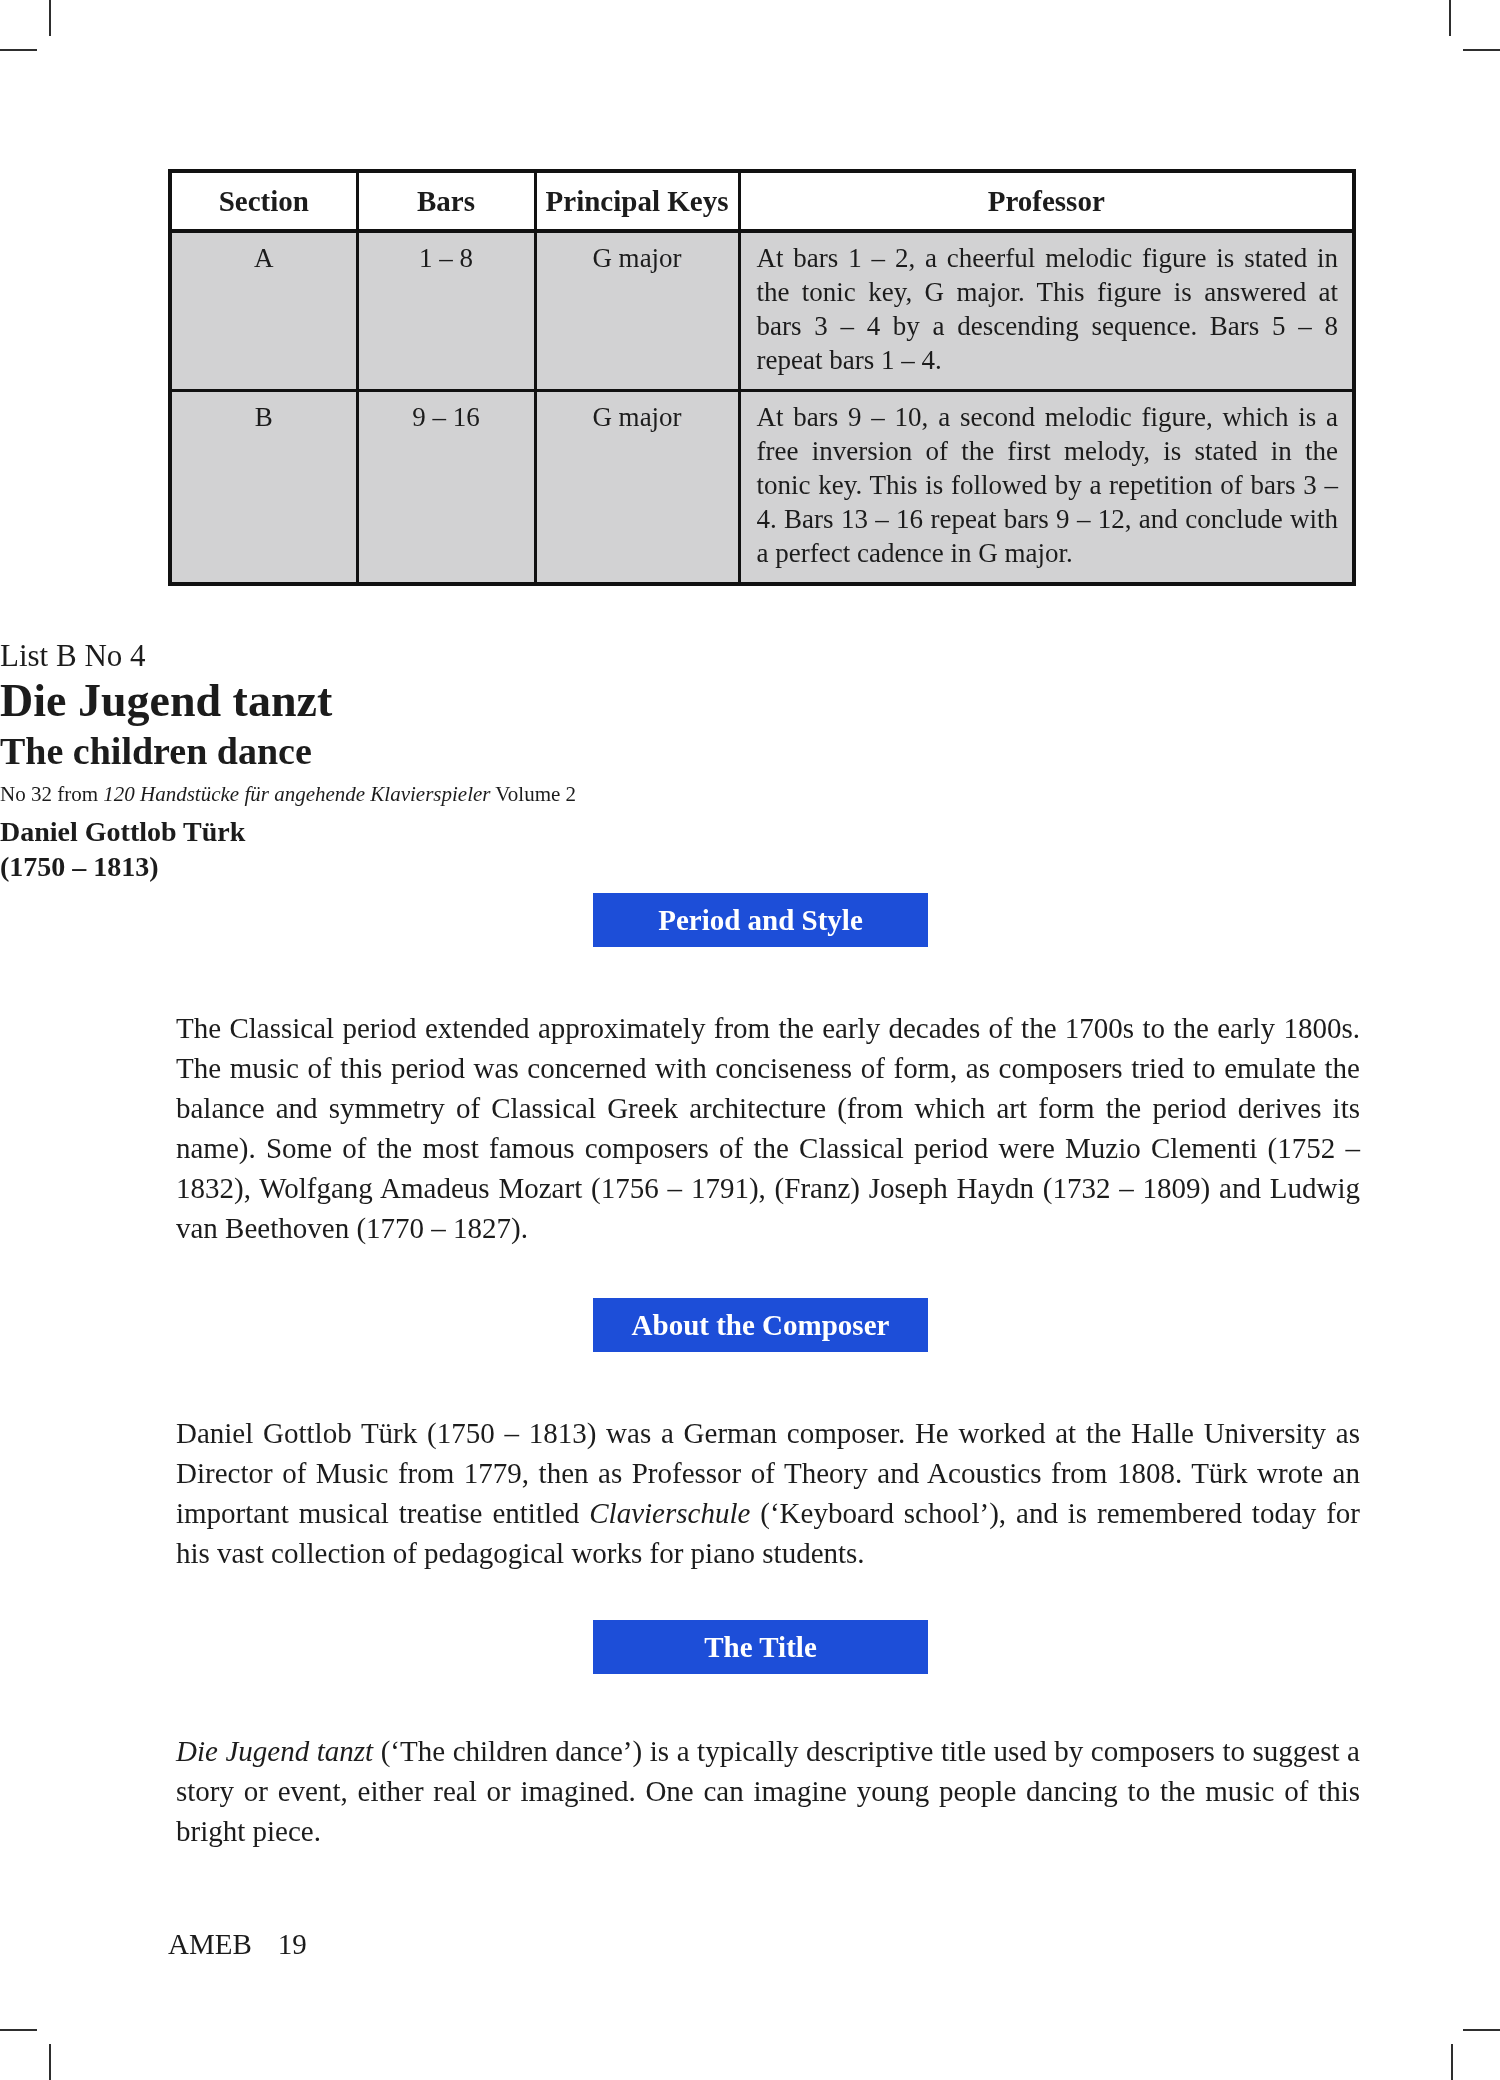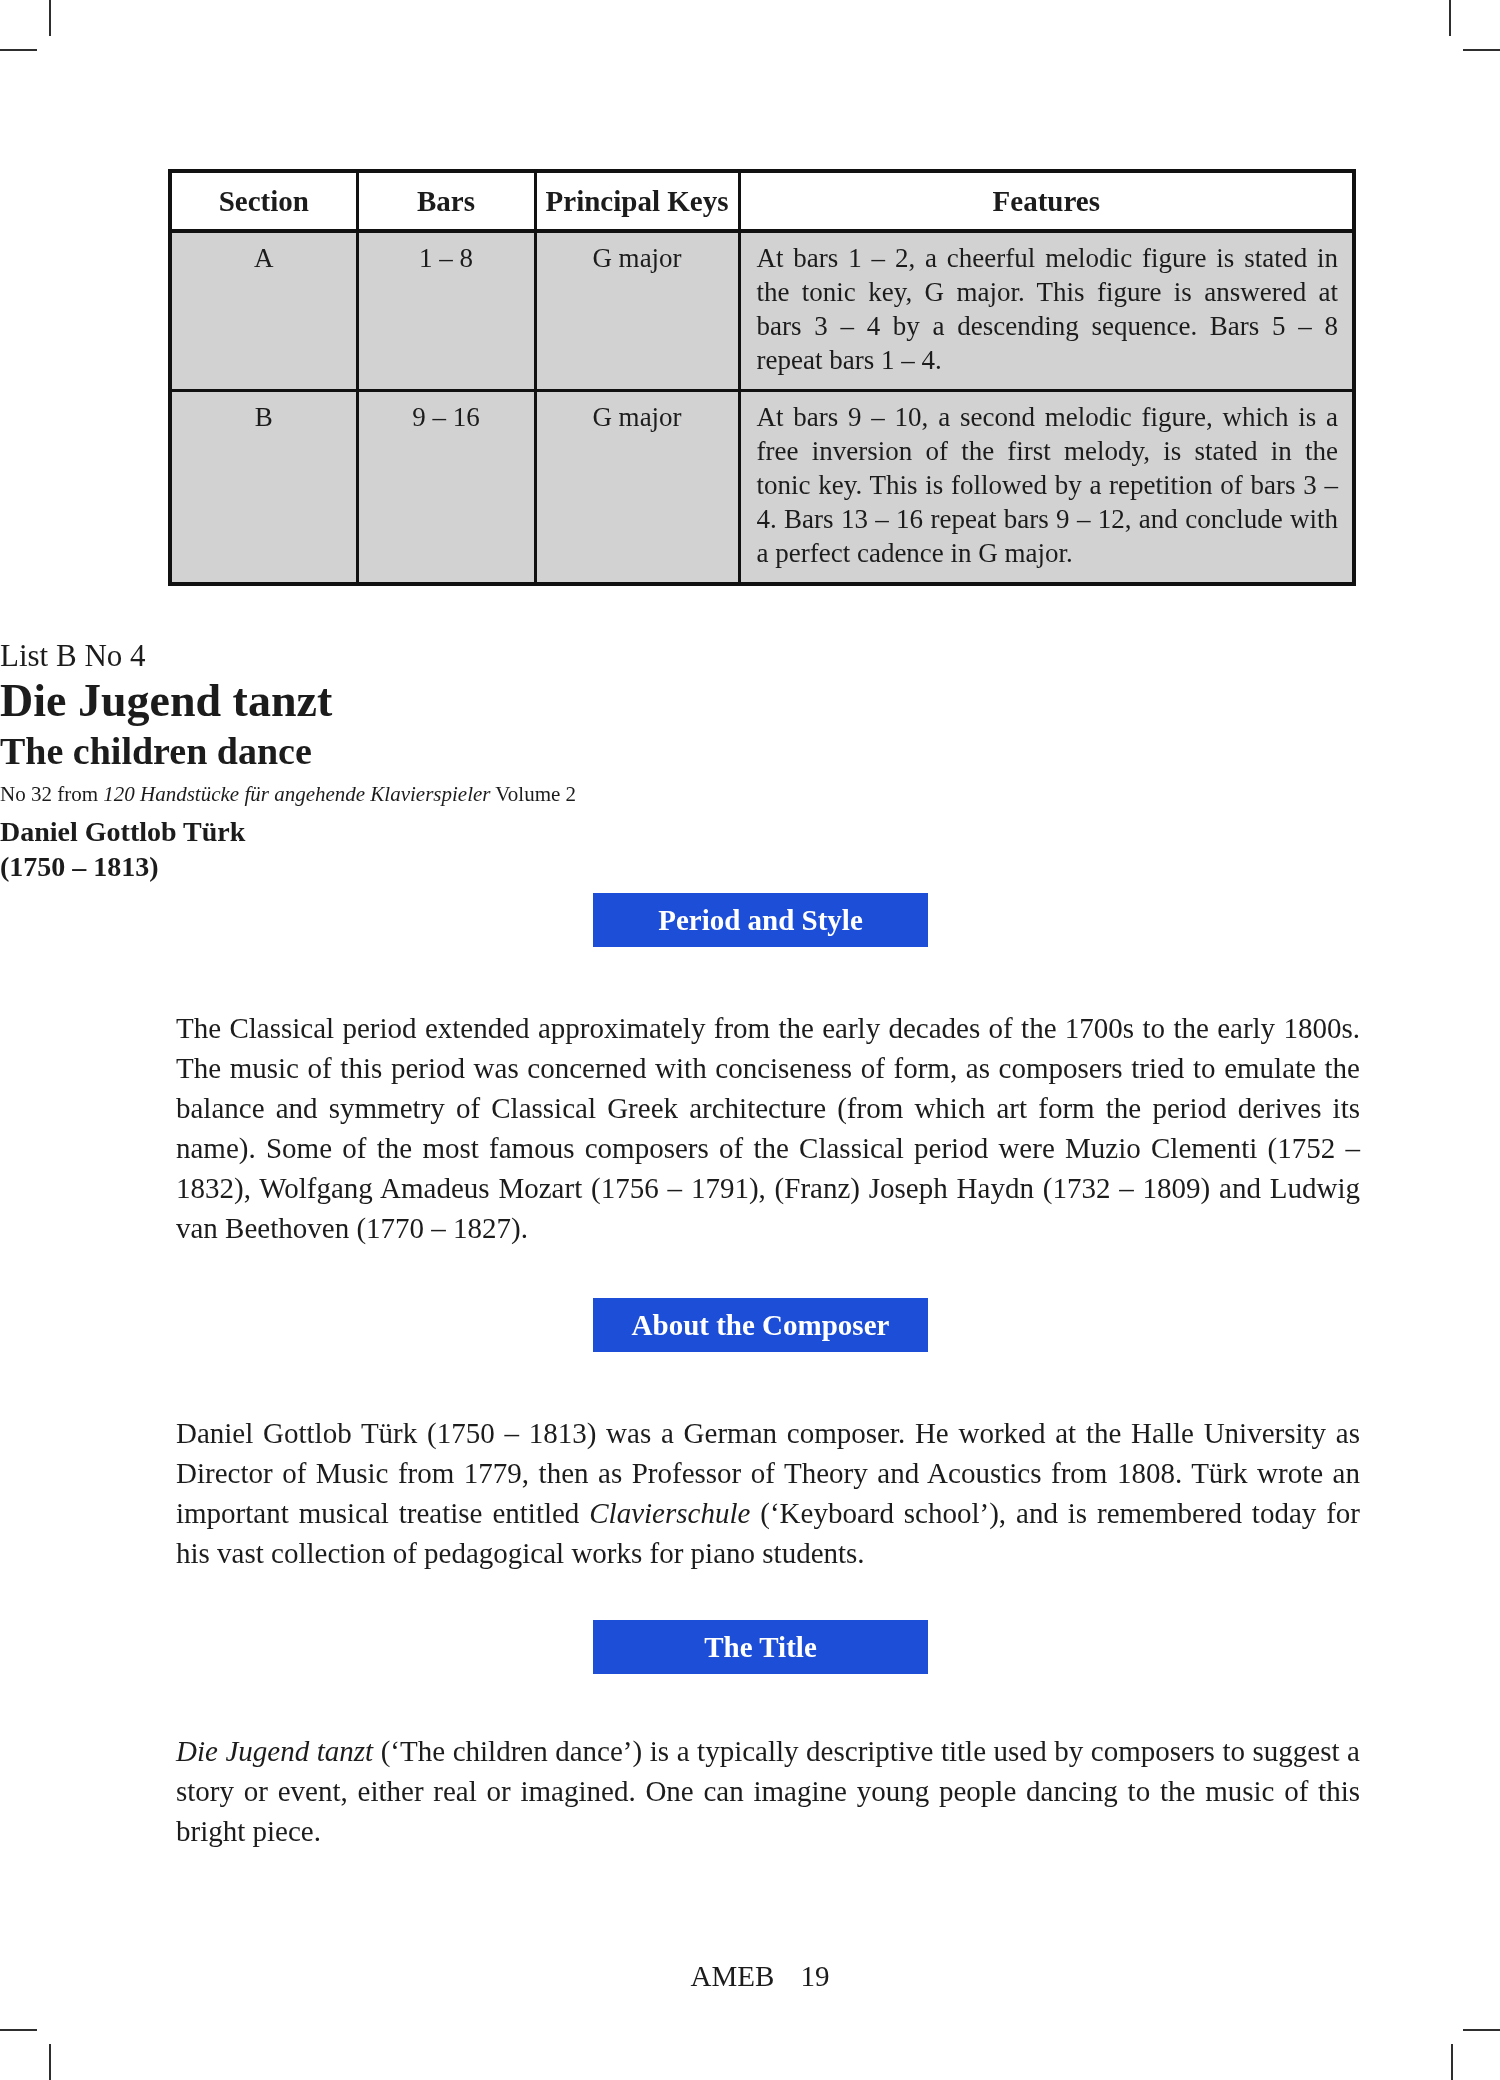--- a/index.html
+++ b/index.html
@@ -120,23 +120,22 @@
   .para-period   { top: 1000px; }
   .para-composer { top: 1405px; }
   .para-title    { top: 1723px; }
 
   
   .footer {
     position: absolute;
     left: 168px;
     top: 1928px;
     width: 1184px;
-    text-align: center;
-    font-size: 29px;
-    margin-top: 32px;
+    text-align: left;
+    font-size: 29px;
   }
   .footer .page-num {
     display: inline-block;
     margin-left: 26px;
   }
 </style>
 </head>
 <body>
 
 <div class="page">
@@ -155,21 +154,21 @@
       <col class="col-section">
       <col class="col-bars">
       <col class="col-keys">
       <col class="col-feat">
     </colgroup>
     <thead>
       <tr>
         <th>Section</th>
         <th>Bars</th>
         <th>Principal Keys</th>
-        <th>Features</th>
+        <th>Professor</th>
       </tr>
     </thead>
     <tbody>
       <tr>
         <td class="c-center">A</td>
         <td class="c-center">1 – 8</td>
         <td class="c-center">G major</td>
         <td class="c-features">At bars 1 – 2, a cheerful melodic figure is stated in the tonic key, G major. This figure is answered at bars 3 – 4 by a descending sequence.  Bars 5 – 8 repeat bars 1 – 4.</td>
       </tr>
       <tr>

